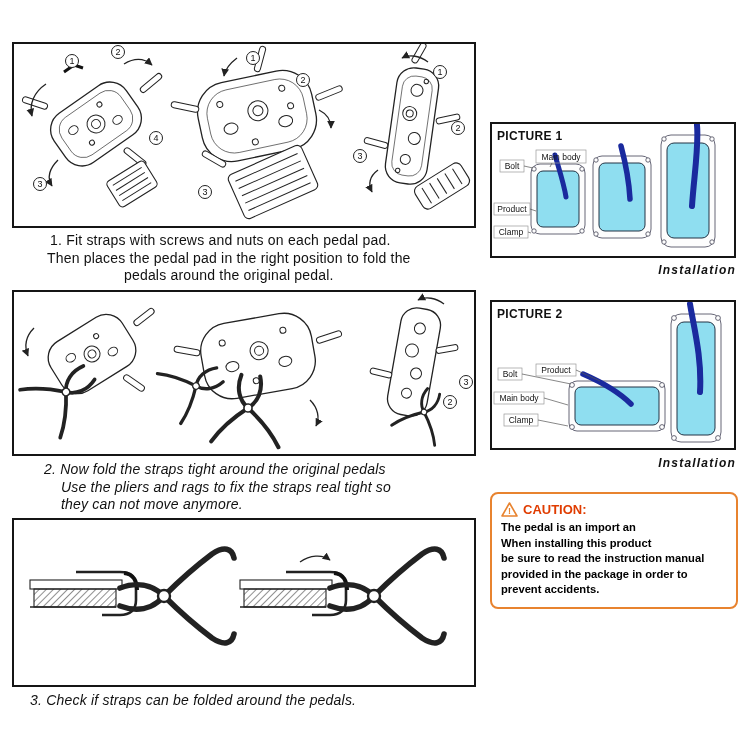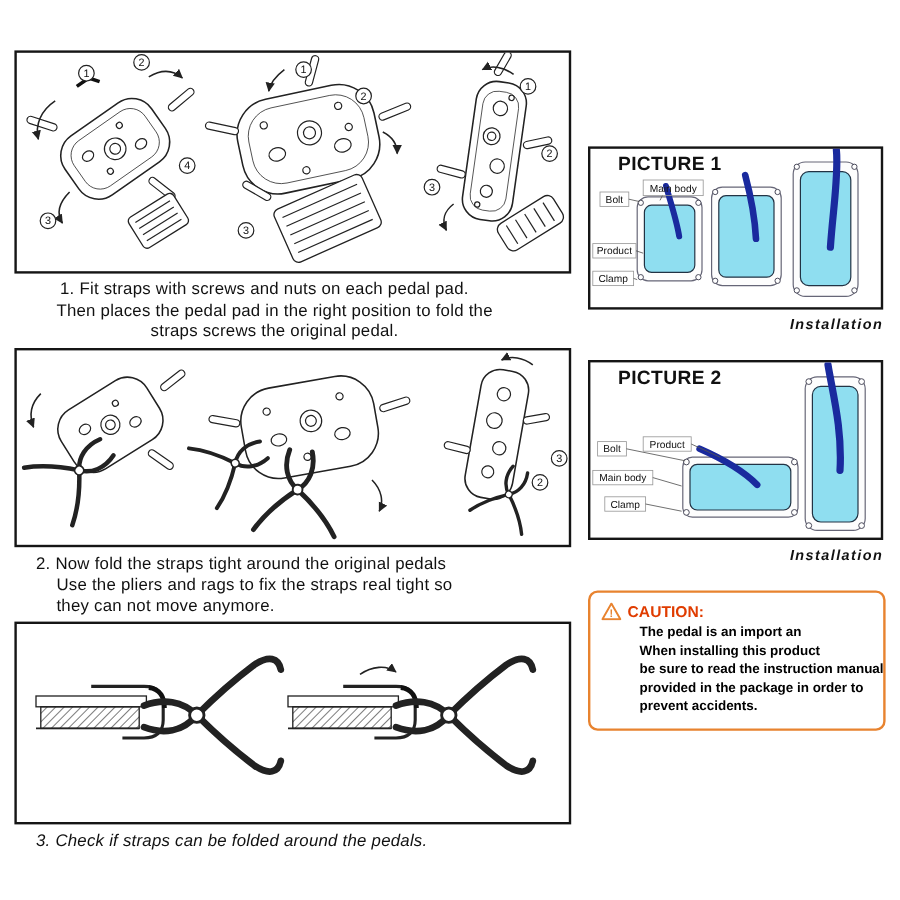--- a/index.html
+++ b/index.html
@@ -9,39 +9,39 @@
 
   .figbox { position:absolute; border:2px solid #151515; background:#fff; }
   .box1 { left:12px; top:42px;  width:464px; height:186px; }
   .box2 { left:12px; top:290px; width:464px; height:166px; }
   .box3 { left:12px; top:518px; width:464px; height:169px; }
   .figbox svg { display:block; }
 
   .step { position:absolute; font-size:14px; line-height:17.5px; letter-spacing:.2px; white-space:nowrap; }
   .step .cont { padding-left:17px; }
   .step1 { left:30px; top:232px;text-align:center; }
-  .step2 { left:30px; top:461px; }
+  .step2 { left:44px; top:461px;font-style:italic; }
   .step3 { left:30px; top:692px;font-style:italic; }
 
   .picbox { position:absolute; left:490px; width:246px; border:2px solid #151515; background:#fff; }
   .pic1 { top:122px; height:136px; }
   .pic2 { top:300px; height:150px; }
-  .pictitle { position:absolute; left:23px; top:5px; font-weight:bold; font-size:16px; letter-spacing:.3px; }
+  .pictitle { position:absolute; left:5px; top:5px; font-weight:bold; font-size:12px; letter-spacing:.3px; }
 
   .caption { position:absolute; left:490px; width:246px; text-align:right;
              font-weight:bold; font-size:12px; letter-spacing:1.2px;font-style:italic; }
   .cap1 { top:263px; }
   .cap2 { top:456px; }
 
   .cautionbox { position:absolute; left:490px; top:492px; width:248px;
                 border:2px solid var(--caution-border,#e8832f); border-radius:8px;
                 padding:8px 9px 9px; background:#fff; }
   .caution-head { display:flex; align-items:center; gap:5px; margin-bottom:3px; }
   .caution-title { color:var(--caution-title,#e03c00); font-weight:bold; font-size:13px;text-align:right; }
-  .caution-line { font-weight:bold; font-size:11.2px; line-height:15.5px; color:#000; white-space:nowrap;margin-left:32px; }
+  .caution-line { font-weight:bold; font-size:11.2px; line-height:15.5px; color:#000; white-space:nowrap; }
 
   
   .pad   { fill:#fff; stroke:#222; stroke-width:1.3; }
   .hole  { fill:none; stroke:#222; stroke-width:1; }
   .tab   { fill:#fff; stroke:#222; stroke-width:1; }
   .ln    { stroke:#222; stroke-width:1; fill:none; }
   .arrow { fill:none; stroke:#222; stroke-width:1.3; }
   .plier { fill:none; stroke:#222; stroke-linecap:round; }
   .num circle { fill:#fff; stroke:#222; stroke-width:1; }
   .num text { font-family:"Liberation Sans",sans-serif; font-size:9px; fill:#111; text-anchor:middle; }
@@ -189,21 +189,21 @@
             <line class="ln" x1="-9" y1="9" x2="9" y2="9"></line>
           <line class="ln" x1="-9" y1="18" x2="9" y2="18"></line>
         </g>
       </g>
     </svg>
   </div>
 
   <div class="step step1">
     <div>1. Fit straps with screws and nuts on each pedal pad.</div>
     <div class="cont">Then places the pedal pad in the right position to fold the</div>
-    <div class="cont">straps screws the original pedal.</div>
+    <div class="cont">pedals around the original pedal.</div>
   </div>
 
   <div class="figbox box2">
     <svg width="460" height="162" viewBox="0 0 460 162">
       <defs>
         <marker id="arw2" markerWidth="7" markerHeight="7" refX="5.5" refY="3" orient="auto">
           <path d="M0,0 L6,3 L0,6 Z" fill="#222"></path>
         </marker>
         <g id="plier">
           <path class="plier" style="stroke-width:3" d="M-24,-7 C-14,-10 -5,-7 0,0 C7,9 17,19 27,25"></path>

